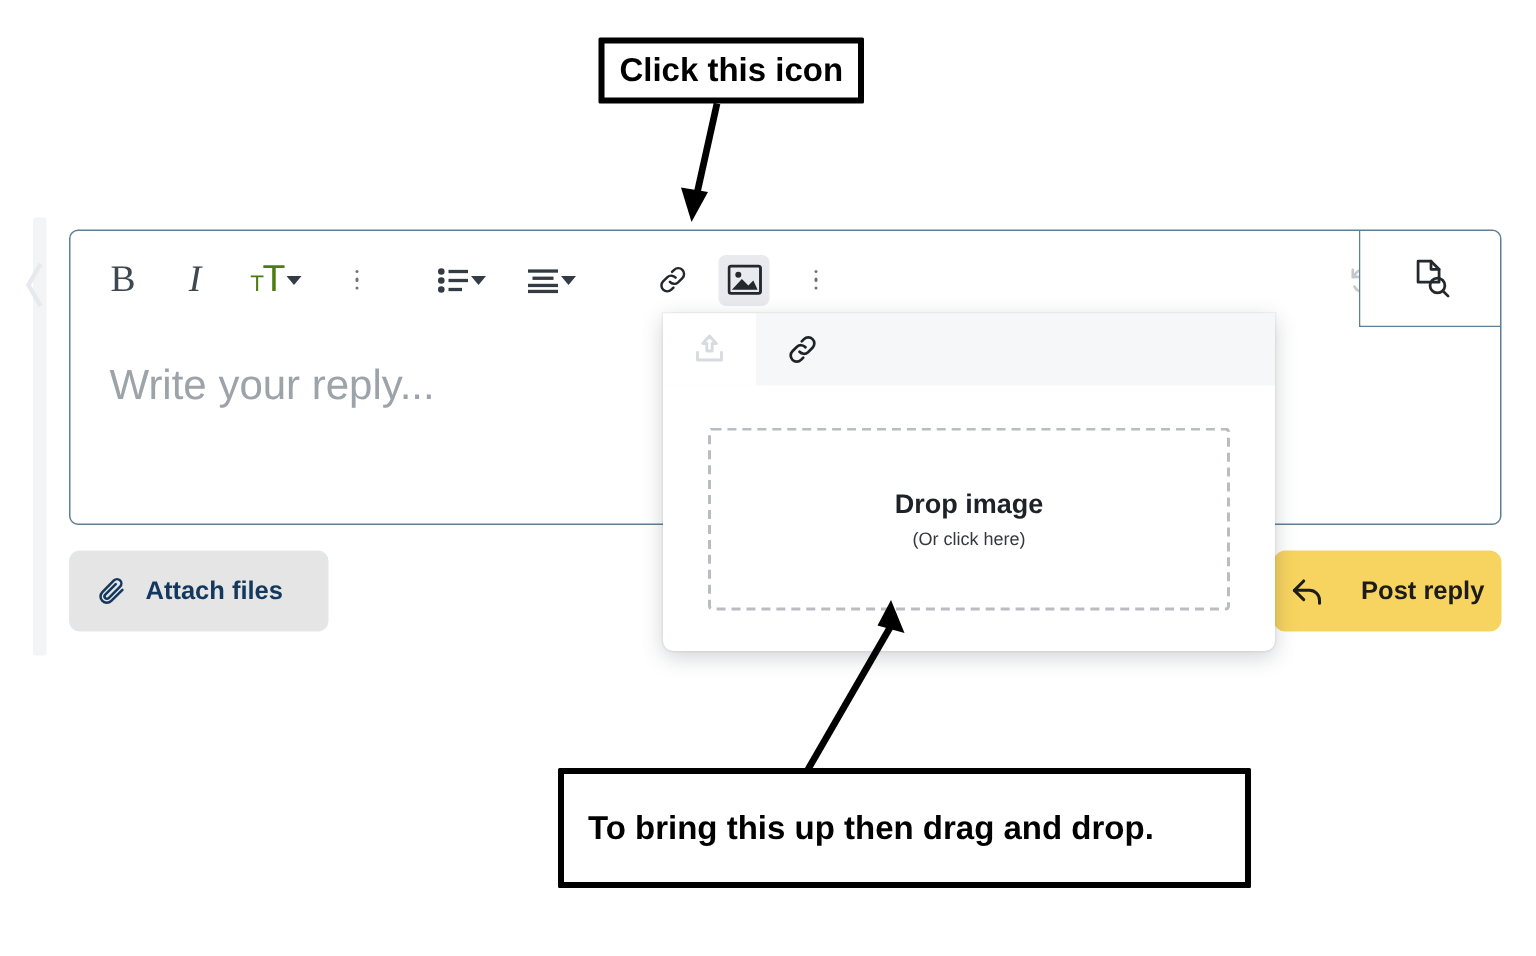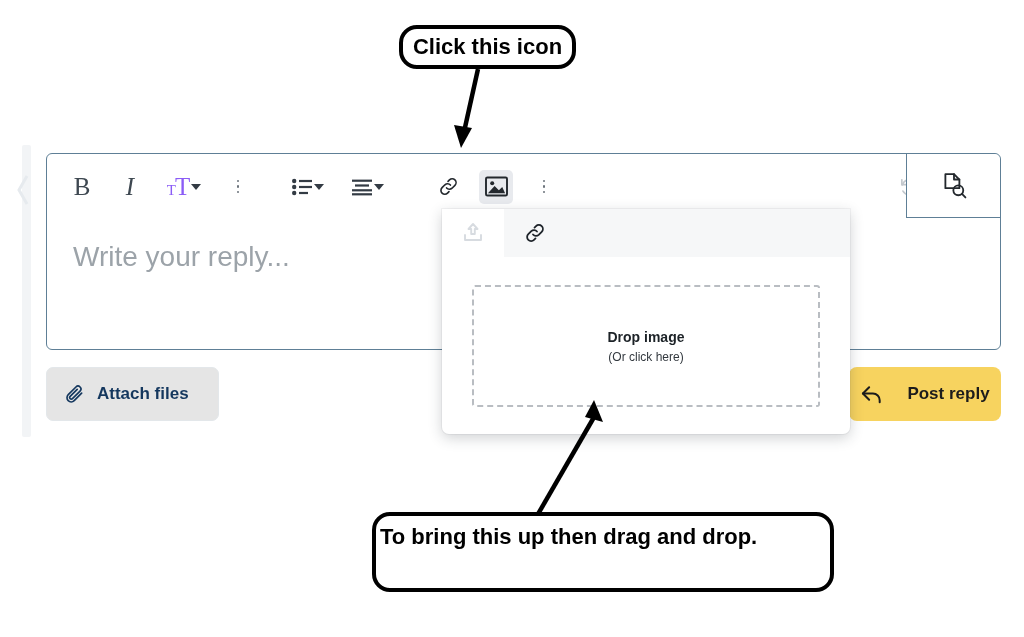--- a/index.html
+++ b/index.html
@@ -80,22 +80,22 @@
     line-height: 1;
   }
   .tb-glyph-i {
     font-family: "Liberation Serif", serif;
     font-size: 25px;
     font-style: italic;
     color: #3e4851;
     line-height: 1;
   }
   .tb-glyph-tt {
-    font-family: Liberation Serif, serif;
-    color: #8b5cf6;
+    font-family: Liberation Sans, sans-serif;
+    color: #4d7c0f;
     line-height: 1;
     letter-spacing: -1px;
   }
   .tb-glyph-tt .s { font-size: 15px; }
   .tb-glyph-tt .l { font-size: 25px; }
 
   .caret {
     display: inline-block;
     width: 0; height: 0;
     border-left: 5px solid transparent;
@@ -238,36 +238,36 @@
     border: 2px dashed #b9bdc2;
     border-radius: 3px;
     display: flex;
     flex-direction: column;
     align-items: center;
     justify-content: center;
     cursor: pointer;
     box-sizing: border-box;
   }
   .dz-title {
-    font-size: 14px;
+    font-size: 18px;
     font-weight: bold;
     color: #1c2227;
     margin-bottom: 5px;
   }
   .dz-sub {
     font-size: 12px;
     color: #33393f;
   }
 
   
   .callout {
     position: absolute;
     box-sizing: border-box;
     border: 4px solid #000;
-    border-radius: 18px;
+    border-radius: 1px;
     background: #fff;
     color: #000;
     font-weight: bold;
     display: flex;
     flex-direction: column;
     justify-content: center;
     padding: 6px 14px;
   }
   #callout-top {
     left: 399px;
@@ -277,22 +277,21 @@
     font-size: 22px;
     align-items: center;
   }
   #callout-bottom {
     left: 372px;
     top: 512px;
     width: 462px;
     height: 80px;
     font-size: 22px;
     line-height: 1.32;
-    padding-left: 4px;
-    justify-content: space-between;
+    padding-left: 16px;
   }
   .callout .line { white-space: nowrap; }
 
   .anno-svg {
     position: absolute;
     left: 0; top: 0;
     width: 1024px;
     height: 637px;
     pointer-events: none;
   }

